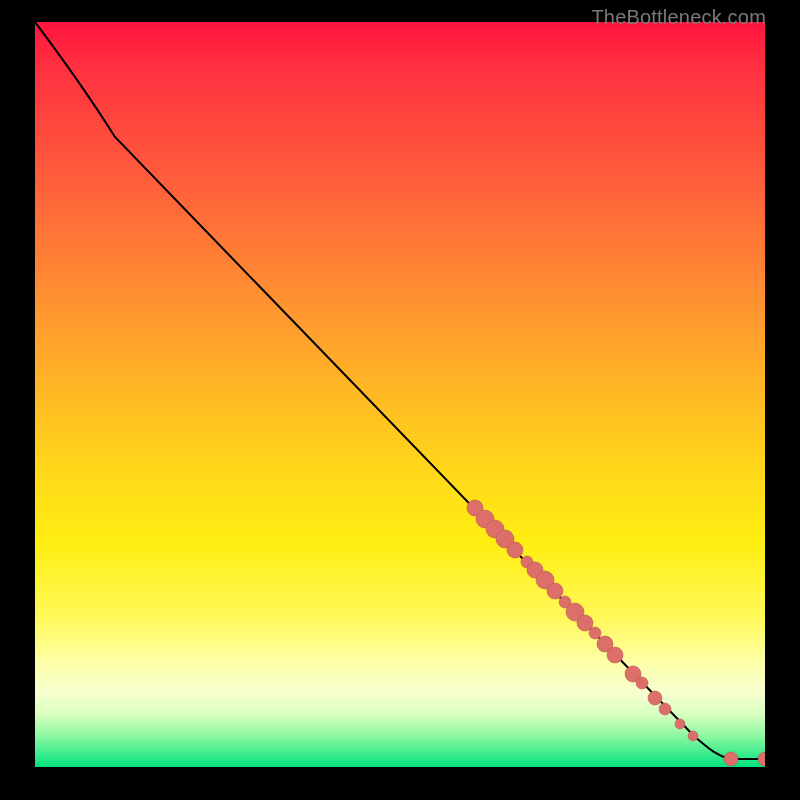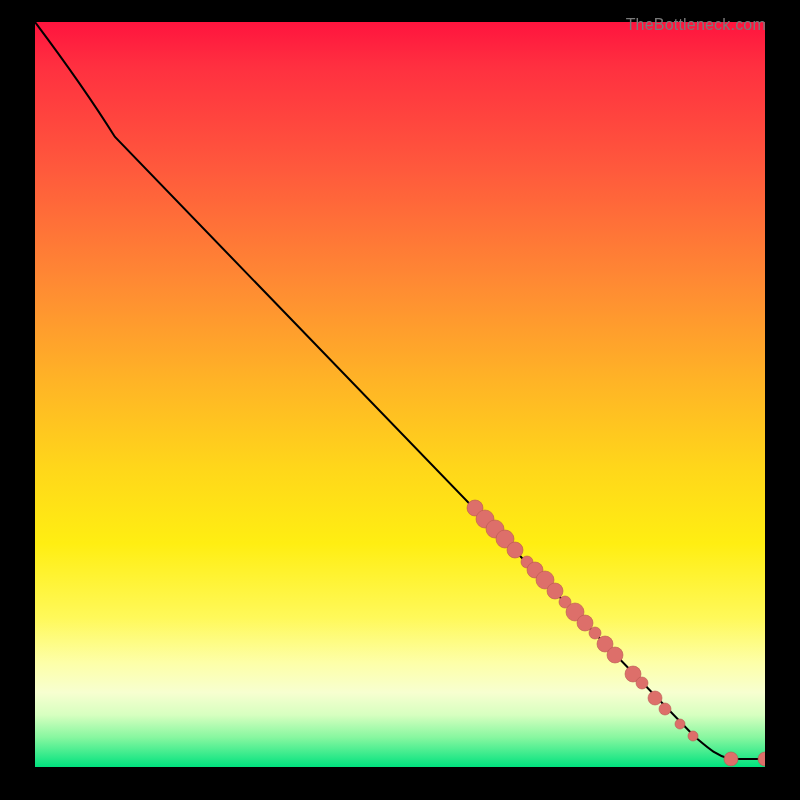--- a/index.html
+++ b/index.html
@@ -43,24 +43,24 @@
   }
   .plot svg {
     position: absolute;
     left: 0;
     top: 0;
     width: 730px;
     height: 745px;
   }
   .watermark {
     position: absolute;
-    top: 16px;
+    top: 6px;
     right: 34px;
     color: #7a7a7a;
-    font-size: 16px;
+    font-size: 20px;
     font-weight: 400;
     letter-spacing: 0.2px;
     user-select: none;
   }
 </style>
 </head>
 <body>
 
 <div class="frame">
   <div class="plot">

